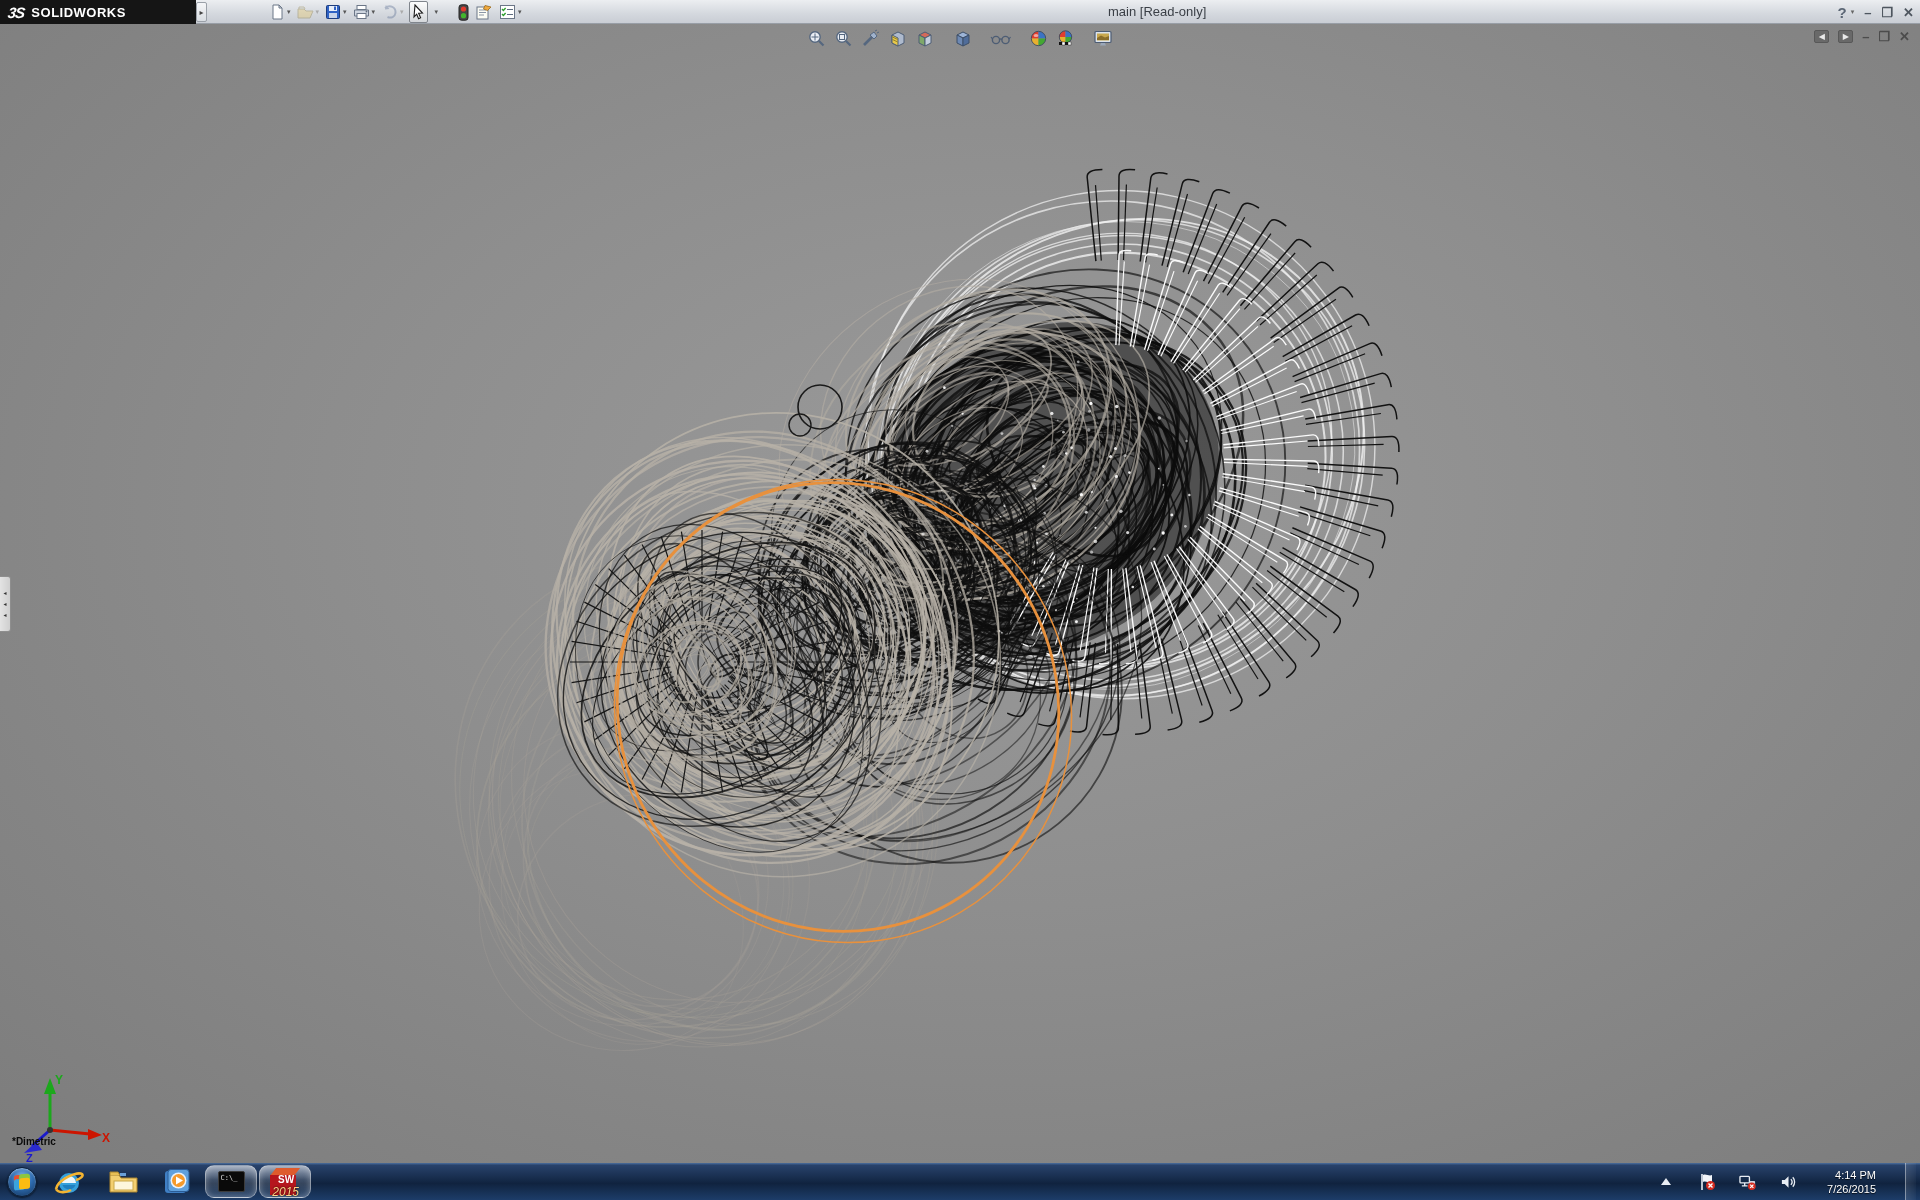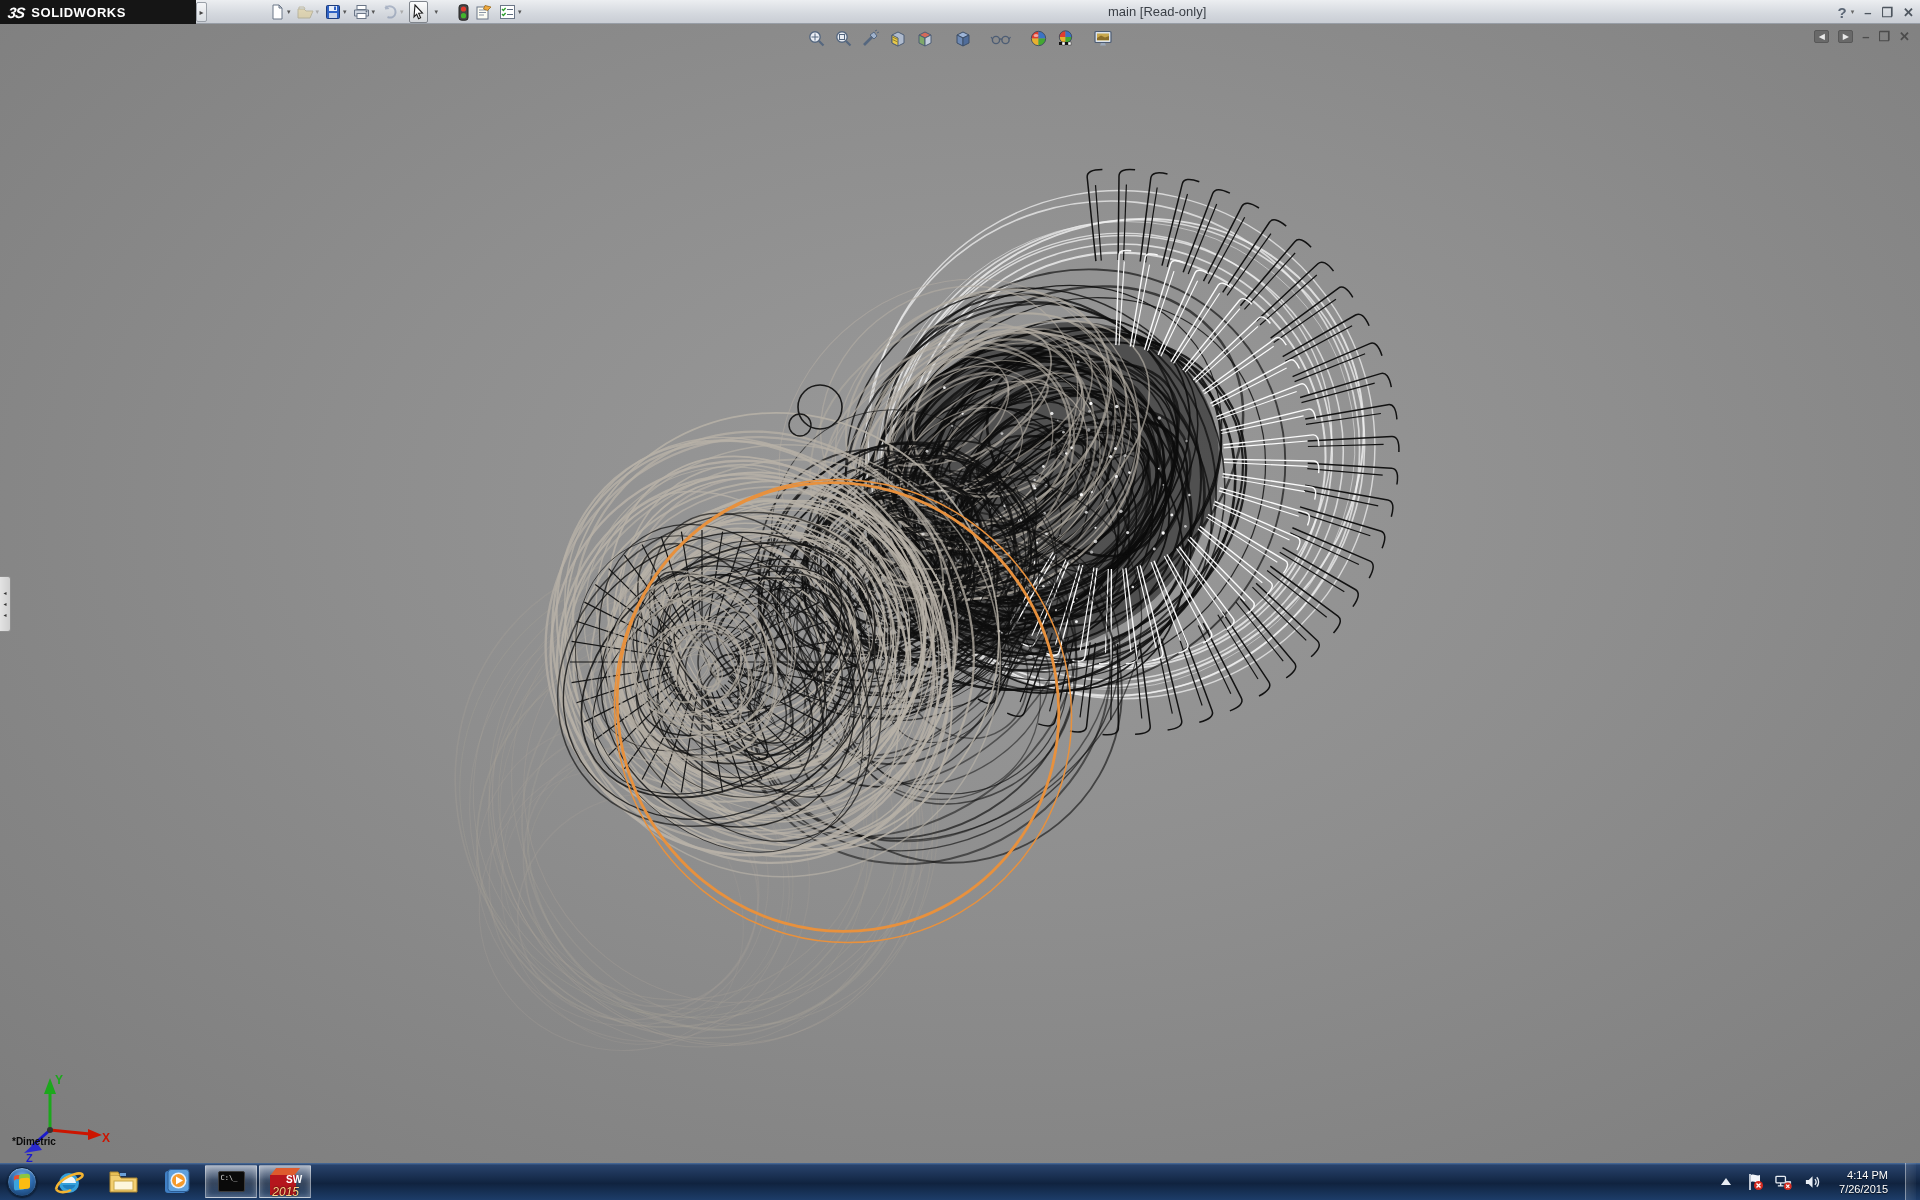--- a/index.html
+++ b/index.html
@@ -56,33 +56,33 @@
 
   
   .taskbar { position:relative; width:1920px; height:37px;
     background:linear-gradient(#4c6f9e 0%, #28426b 6%, #152a49 45%, #10233f 55%, #1d3d69 100%);
     display:flex; align-items:center; }
   .start-orb { width:40px; height:37px; display:flex; align-items:center; justify-content:center; margin-left:2px; }
   .orb { width:30px; height:30px; border-radius:50%;
     background:radial-gradient(circle at 50% 32%, #7fb2e8 0%, #2e6cb0 45%, #123158 100%);
     border:1px solid #0c1f38; display:flex; align-items:center; justify-content:center;
     box-shadow:0 1px 2px rgba(0,0,0,.6), inset 0 1px 2px rgba(255,255,255,.5); }
-  .task-item { width:52px; height:33px; margin:0 1px; display:flex; align-items:center; justify-content:center; border-radius:1px; }
+  .task-item { width:52px; height:33px; margin:0 1px; display:flex; align-items:center; justify-content:center; border-radius:9px; }
   .task-item.running { background:linear-gradient(rgba(255,255,255,.55), rgba(255,255,255,.18) 45%, rgba(255,255,255,.08));
     border:1px solid rgba(255,255,255,.45); box-shadow:inset 0 0 6px rgba(255,255,255,.35); }
   .flag { position:relative; width:26px; height:26px; }
   .flag i { position:absolute; width:11px; height:11px; border-radius:2px 3px 2px 2px; }
   .cmd-icon { width:27px; height:21px; background:#0a0a0a; border:1px solid #3c3c3c; border-radius:2px;
     color:#dcdcdc; font-family:"DejaVu Sans Mono", monospace; font-size:7px; padding:2px 2px; }
   .sw-cube { position:relative; width:30px; height:27px; }
   .sw-cube .top { position:absolute; left:3px; top:0; width:24px; height:8px; background:#de5b2d; transform:skewX(-38deg); }
   .sw-cube .front { position:absolute; left:0; top:7px; width:26px; height:20px; background:#b5161d;
-    color:#fff; font-weight:bold; font-size:10px; line-height:10px; padding-left:16px; }
+    color:#fff; font-weight:bold; font-size:10px; line-height:10px; padding-left:8px; }
   .sw-cube .front .yr { position:absolute; right:-3px; bottom:-2px; color:#ffd488; font-size:12px; font-style:italic; font-weight:normal; text-shadow:0 0 2px #000; }
-  .tray { margin-left:auto; display:flex; align-items:center; gap:11px; padding-right:4px; height:100%; }
+  .tray { margin-left:auto; display:flex; align-items:center; gap:23px; padding-right:4px; height:100%; }
   .tray-icon { position:relative; width:18px; height:18px; display:flex; align-items:center; justify-content:center; }
   .clock { text-align:right; color:#fff; font-size:11px; line-height:14px; padding:0 6px; text-shadow:0 1px 1px rgba(0,0,0,.8); }
   .show-desktop { width:11px; height:37px; border-left:1px solid rgba(255,255,255,.45);
     background:linear-gradient(90deg, rgba(255,255,255,.12), rgba(255,255,255,.03)); }
 </style>
 </head>
 <body>
 
 <div class="titlebar">
   <div class="sw-logo">

